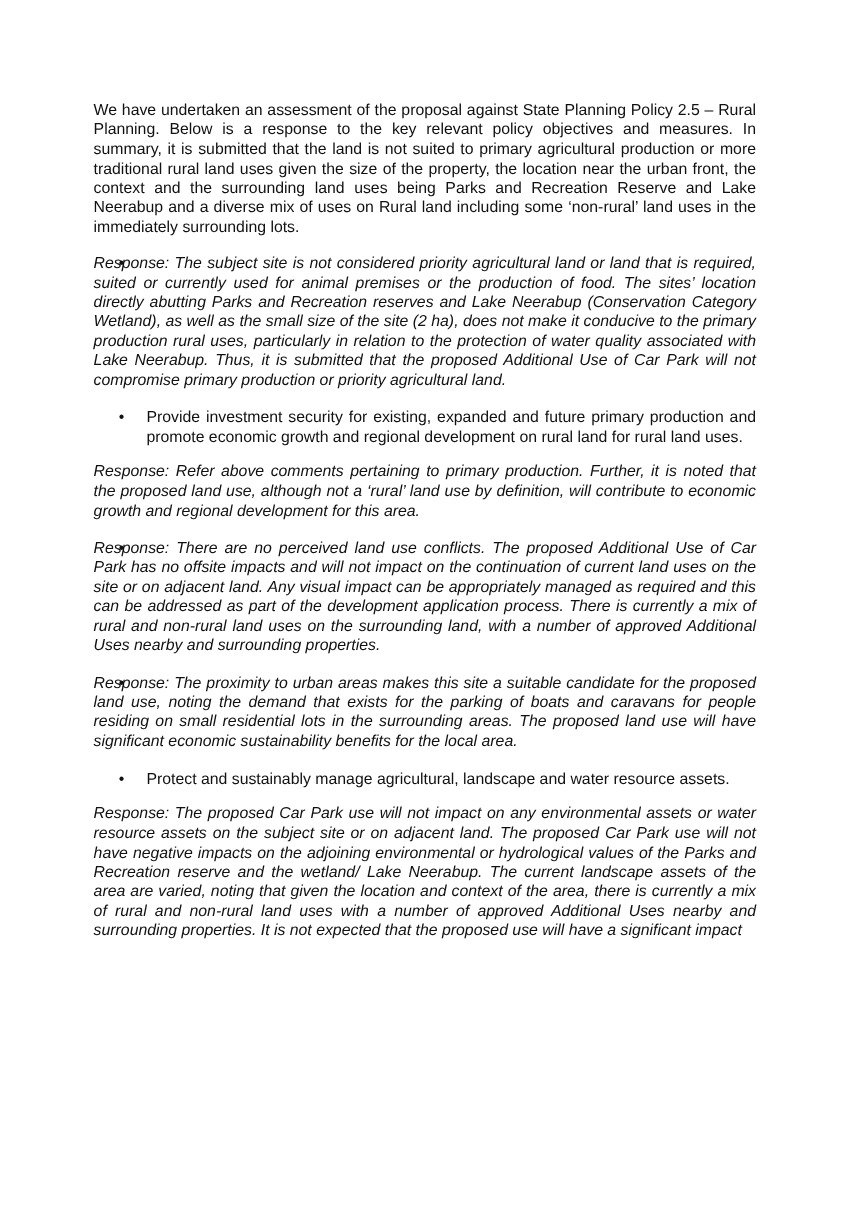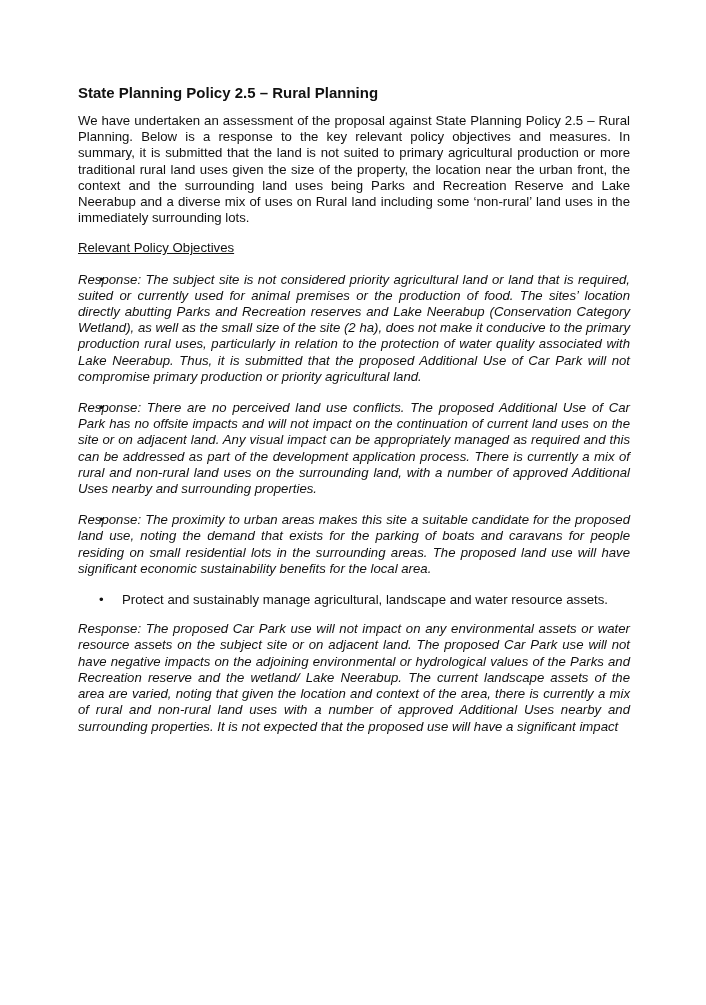--- a/index.html
+++ b/index.html
@@ -55,32 +55,32 @@
     .response {
       font-style: italic;
       margin-bottom: 15px;
     }
     .response.last { margin-bottom: 0; font-style: italic; }
   </style>
 </head>
 <body>
 
 <div class="page">
-  <h1 class="title">State Planning Policy 2.5 – Rural Planning</h1>
   <p class="intro">We have undertaken an assessment of the proposal against State Planning Policy 2.5 – Rural Planning.  Below is a response to the key relevant policy objectives and measures.  In summary, it is submitted that the land is not suited to primary agricultural production or more traditional rural land uses given the size of the property,  the location near the urban front,  the context and the surrounding land uses being Parks and Recreation Reserve and Lake Neerabup and a diverse mix of uses on Rural land including some ‘non-rural’ land uses in the immediately surrounding lots.</p>
-  <p class="subheading">Relevant Policy Objectives</p>
 
   <div class="bullet">
     <span class="dot">•</span>
   </div>
   <p class="response">Response:  The subject site is not considered priority agricultural land or land that is required, suited or currently used for animal premises or the production of food.  The sites’ location directly abutting Parks and Recreation reserves and Lake Neerabup (Conservation Category Wetland), as well as the small size of the site (2 ha), does not make it conducive to the primary production rural uses, particularly in relation to the protection of water quality associated with Lake Neerabup.  Thus, it is submitted that the proposed Additional Use of Car Park will not compromise primary production or priority agricultural land.</p>
 
   <div class="bullet">
     <span class="dot">•</span>
+    <span>Provide investment security for existing, expanded and future primary production and promote economic growth and regional development on rural land for rural land uses.</span>
   </div>
+  <p class="response">Response: Refer above comments pertaining to primary production.  Further, it is noted that the proposed land use, although not a ‘rural’ land use by definition, will contribute to economic growth and regional development for this area.</p>
 
   <div class="bullet">
     <span class="dot">•</span>
   </div>
   <p class="response">Response: There are no perceived land use conflicts.  The proposed Additional Use of Car Park has no offsite impacts and will not impact on the continuation of current land uses on the site or on adjacent land.  Any visual impact can be appropriately managed as required and this can be addressed as part of the development application process.  There is currently a mix of rural and non-rural land uses on the surrounding land, with a number of approved Additional Uses nearby and surrounding properties.</p>
 
   <div class="bullet">
     <span class="dot">•</span>
   </div>
   <p class="response">Response: The proximity to urban areas makes this site a suitable candidate for the proposed land use, noting the demand that exists for the parking of boats and caravans for people residing on small residential lots in the surrounding areas.  The proposed land use will have significant economic sustainability benefits for the local area.</p>

